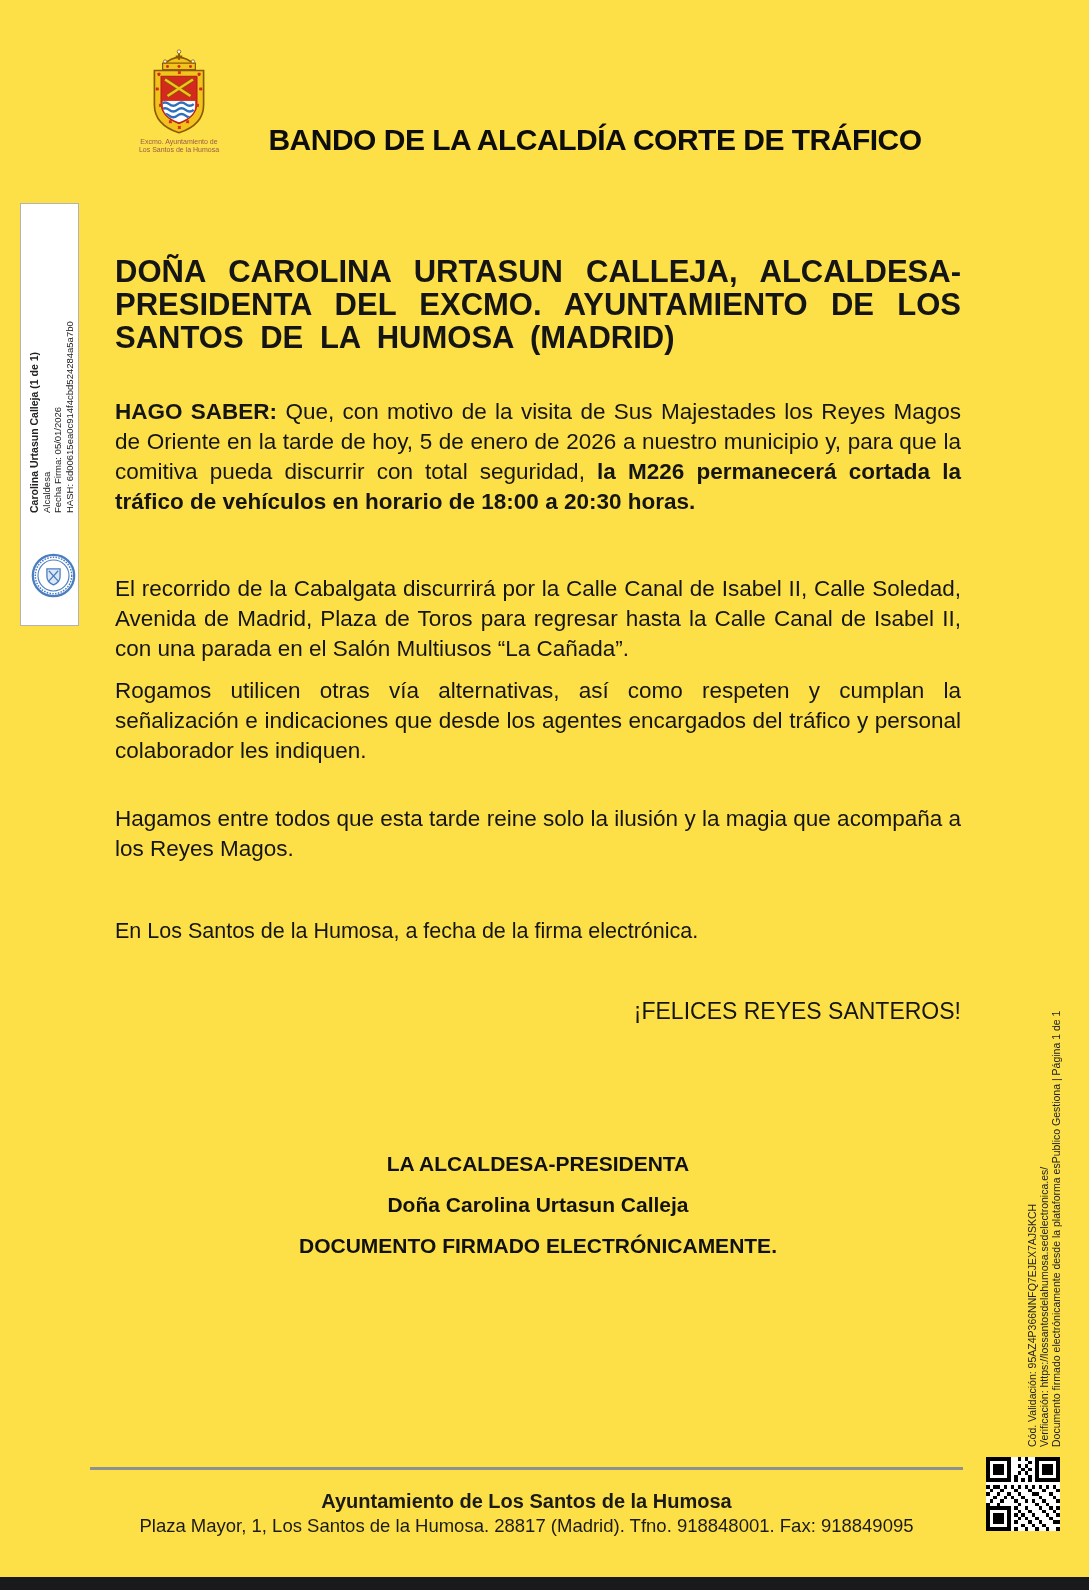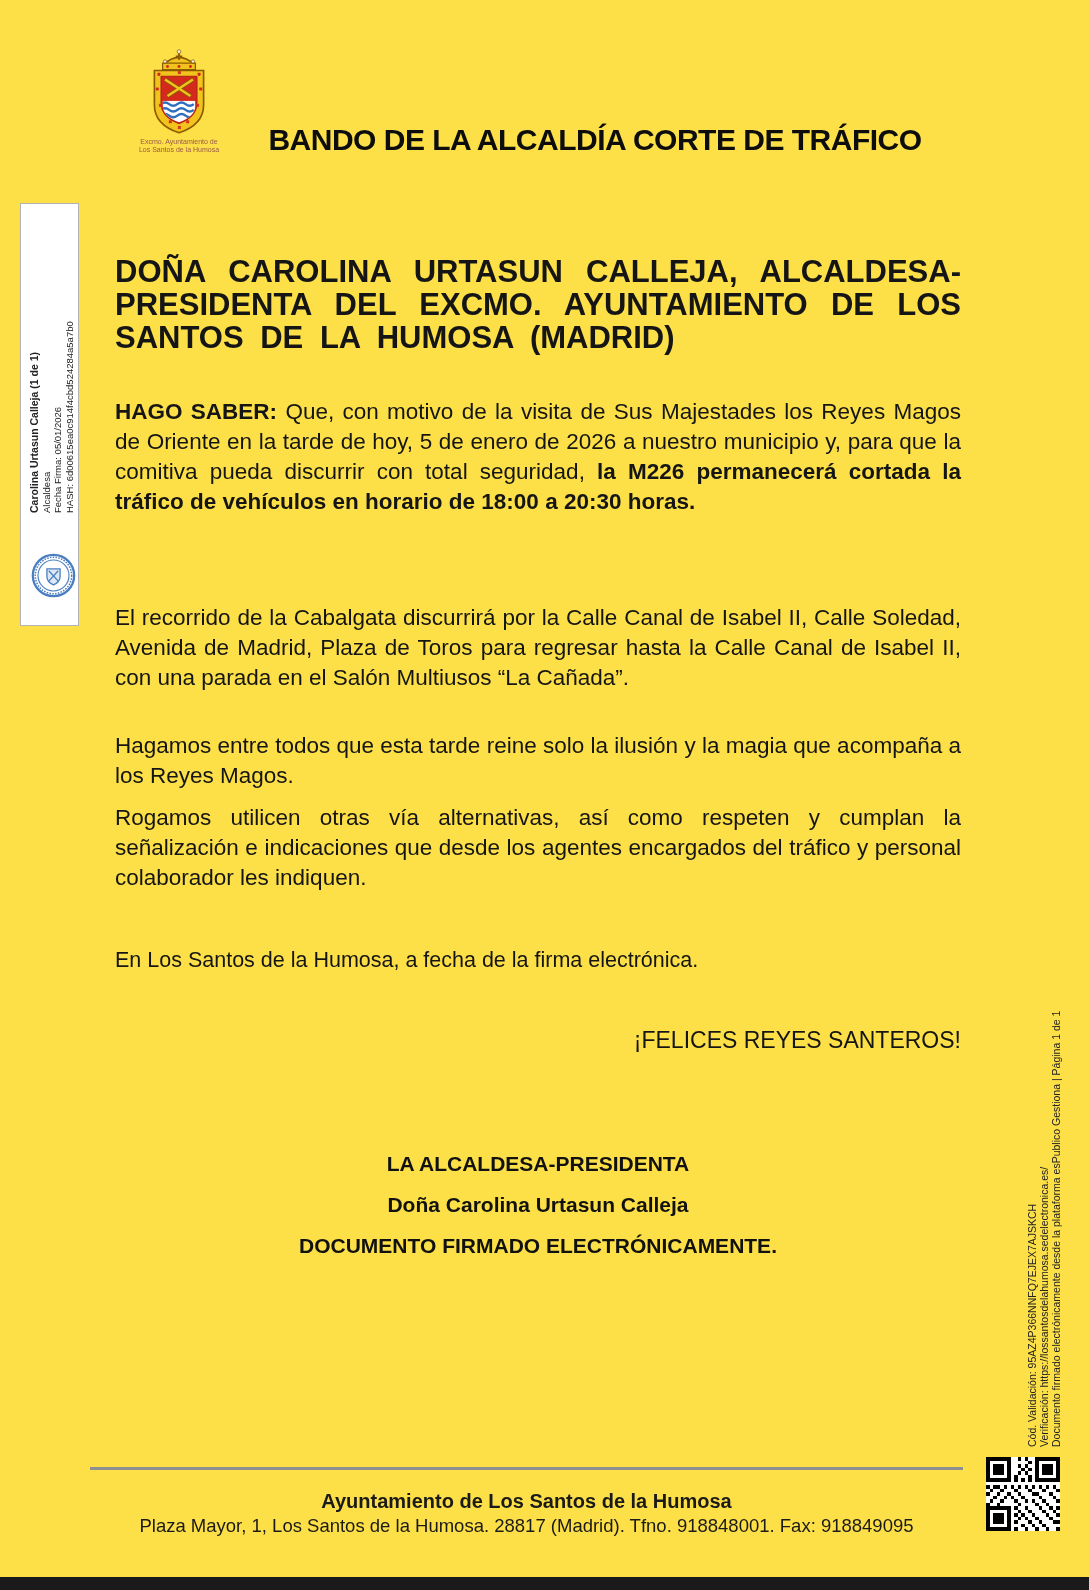--- a/index.html
+++ b/index.html
@@ -31,21 +31,21 @@
   }
   .sig-rotated .signer{font-weight:bold;font-size:10.5px;}
   .stamp{position:absolute;left:30px;top:552px;width:47px;height:47px;}
   
   .content{position:absolute;left:115px;top:255px;width:846px;}
   .p{
     text-align:justify;font-size:22.5px;line-height:30px;color:#151515;margin:0;
   }
   .p-addressee{font-weight:bold;font-size:31px;line-height:33px;word-spacing:8px;}
   .p-hago{margin-top:43px;}
-  .p-route{margin-top:86px;}
+  .p-route{margin-top:57px;}
   .p-request{margin-top:12px;}
   .p-wish{margin-top:38px;}
   .p-greeting{margin-top:50px;text-align:right;font-size:23px;}
   .p-place{margin-top:52px;text-align:left;font-size:21.5px;}
   .bold{font-weight:bold;}
   
   .sign-block{
     position:absolute;left:115px;top:1152px;width:846px;text-align:center;
     font-weight:bold;font-size:21px;color:#111;
   }
@@ -137,23 +137,23 @@
     <path d="M20 20 L30 31 M30 20 L20 31" stroke="#4a7ec0" stroke-width="1.4"></path>
   </svg>
 
   <div class="content">
     <p class="p p-addressee">DOÑA CAROLINA URTASUN CALLEJA, ALCALDESA-PRESIDENTA DEL EXCMO. AYUNTAMIENTO DE LOS SANTOS DE LA HUMOSA (MADRID)</p>
 
     <p class="p p-hago"><span class="bold">HAGO SABER: </span><span>Que, con motivo de la visita de Sus Majestades los Reyes Magos de Oriente en la tarde de hoy, 5 de enero de 2026 a nuestro municipio y, para que la comitiva pueda discurrir con total seguridad, </span><span class="bold">la M226 permanecerá cortada la tráfico de vehículos en horario de 18:00 a 20:30 horas.</span></p>
 
     <p class="p p-route">El recorrido de la Cabalgata discurrirá por la Calle Canal de Isabel II, Calle Soledad, Avenida de Madrid, Plaza de Toros para regresar hasta la Calle Canal de Isabel II, con una parada en el Salón Multiusos “La Cañada”.</p>
 
+    <p class="p p-request">Rogamos utilicen otras vía alternativas, así como respeten y cumplan la señalización e indicaciones que desde los agentes encargados del tráfico y personal colaborador les indiquen.</p>
+
     <p class="p p-wish">Hagamos entre todos que esta tarde reine solo la ilusión y la magia que acompaña a los Reyes Magos.</p>
-
-    <p class="p p-request">Rogamos utilicen otras vía alternativas, así como respeten y cumplan la señalización e indicaciones que desde los agentes encargados del tráfico y personal colaborador les indiquen.</p>
 
     <p class="p p-place">En Los Santos de la Humosa, a fecha de la firma electrónica.</p>
 
     <p class="p p-greeting">¡FELICES REYES SANTEROS!</p>
   </div>
 
   <div class="sign-block">
     <div>LA ALCALDESA-PRESIDENTA</div>
     <div>Doña Carolina Urtasun Calleja</div>
     <div>DOCUMENTO FIRMADO ELECTRÓNICAMENTE.</div>

